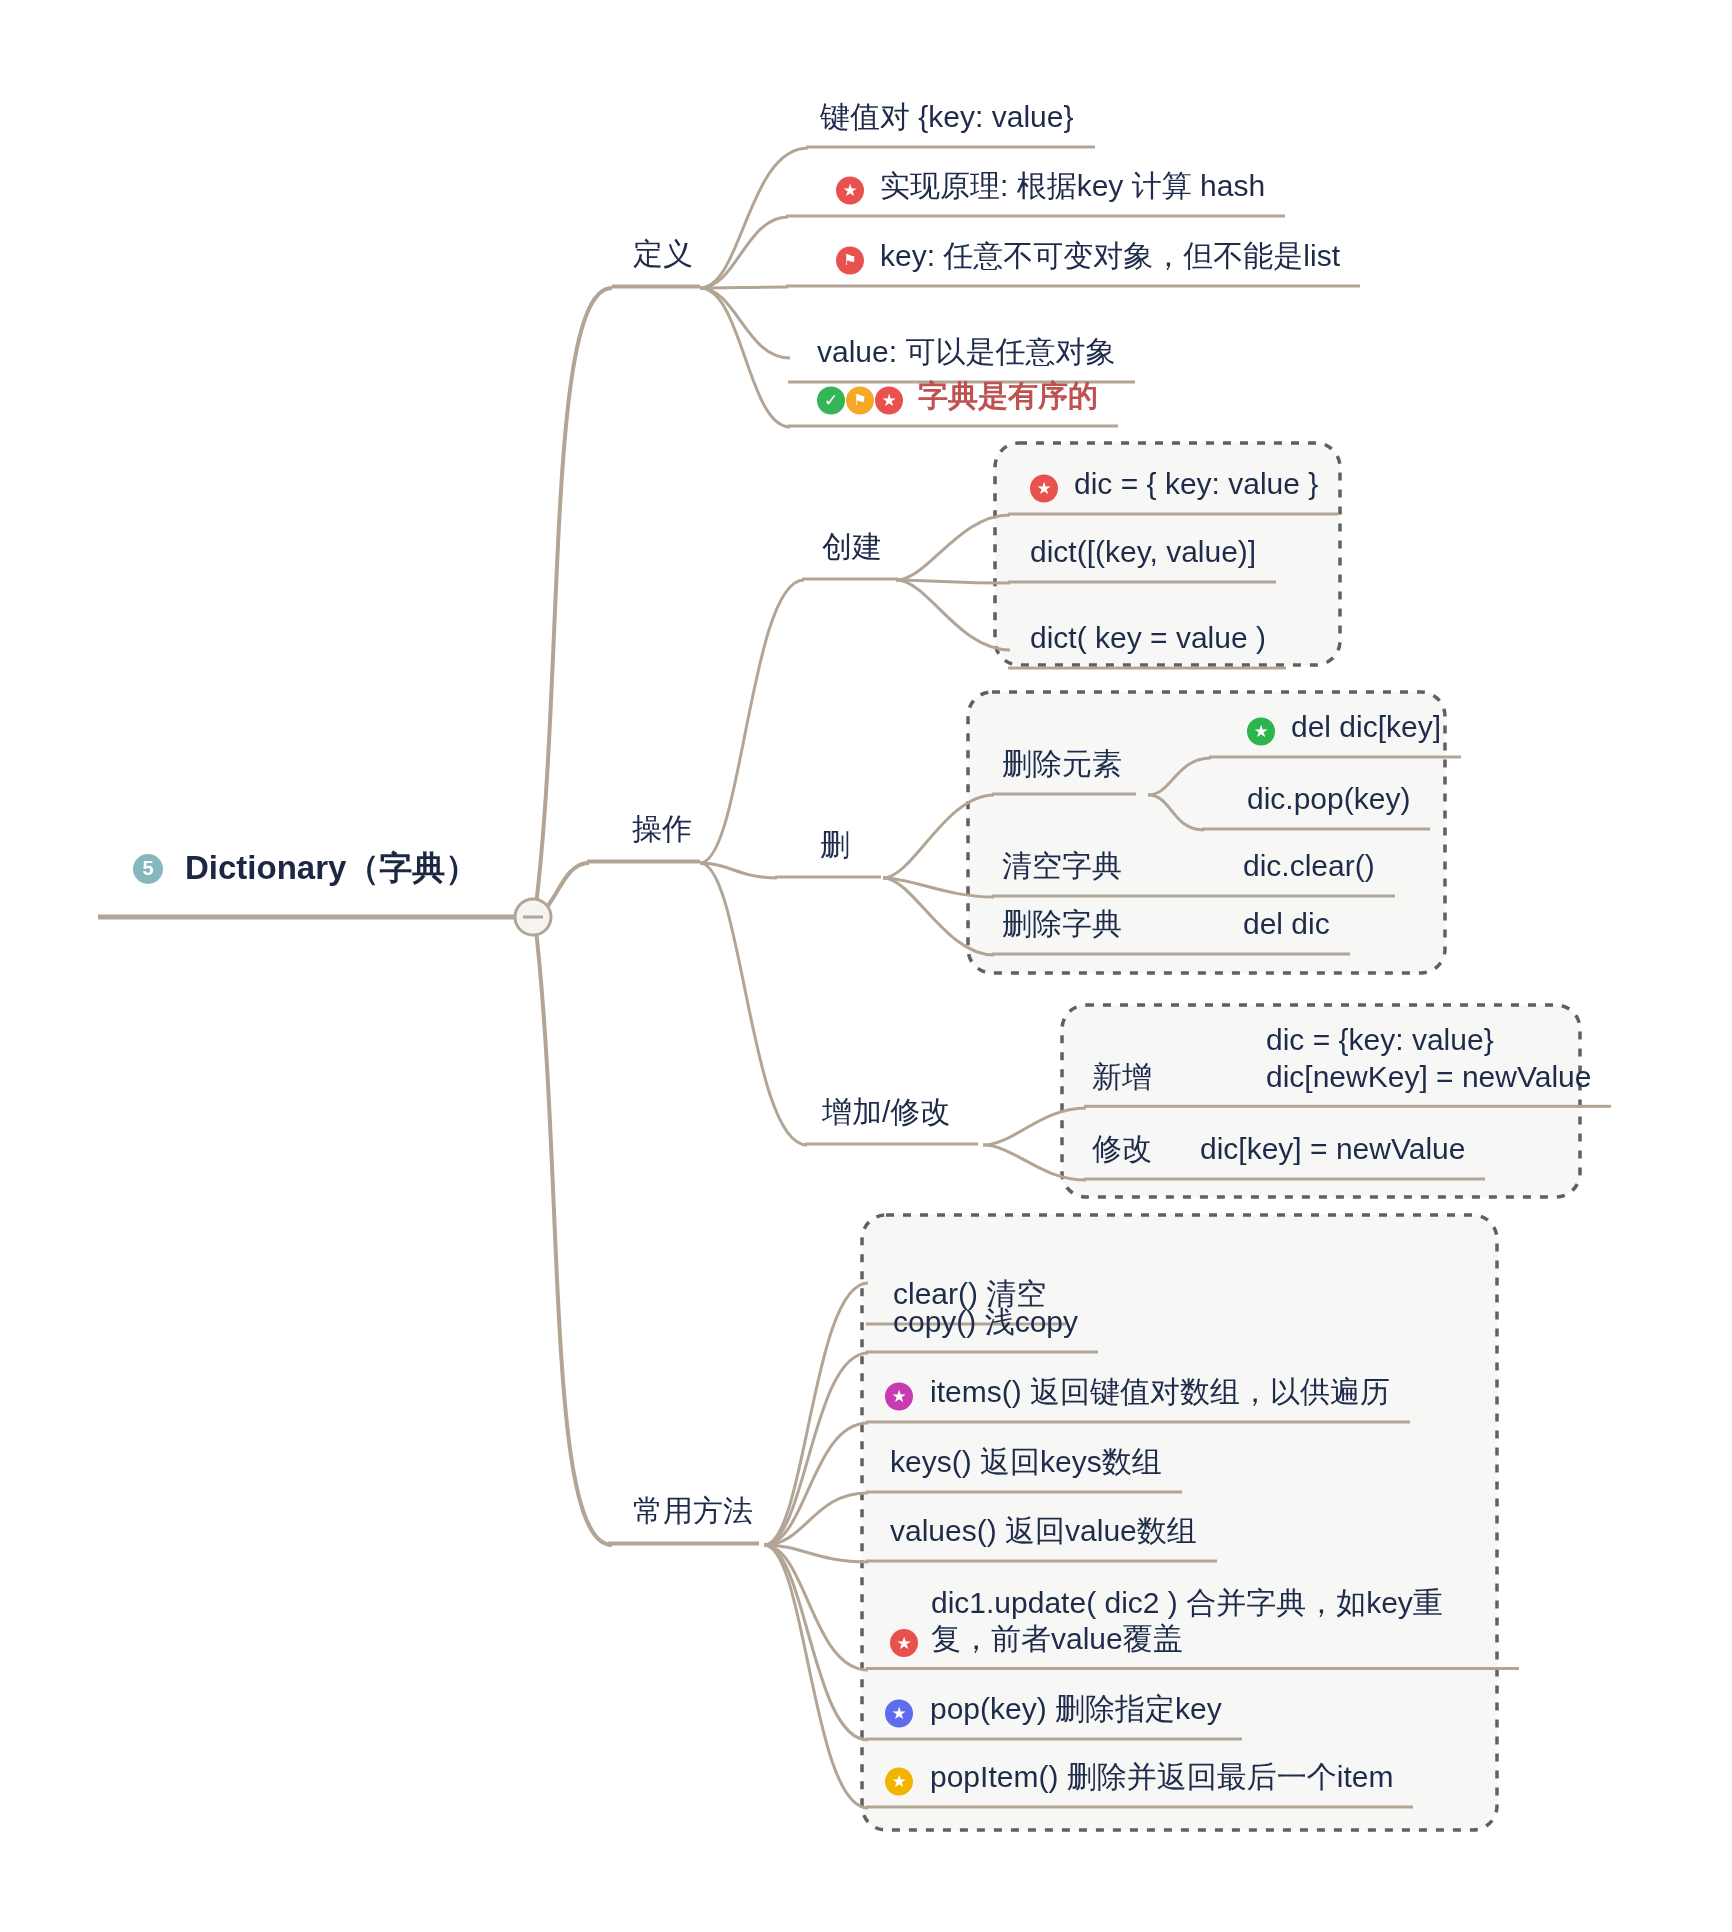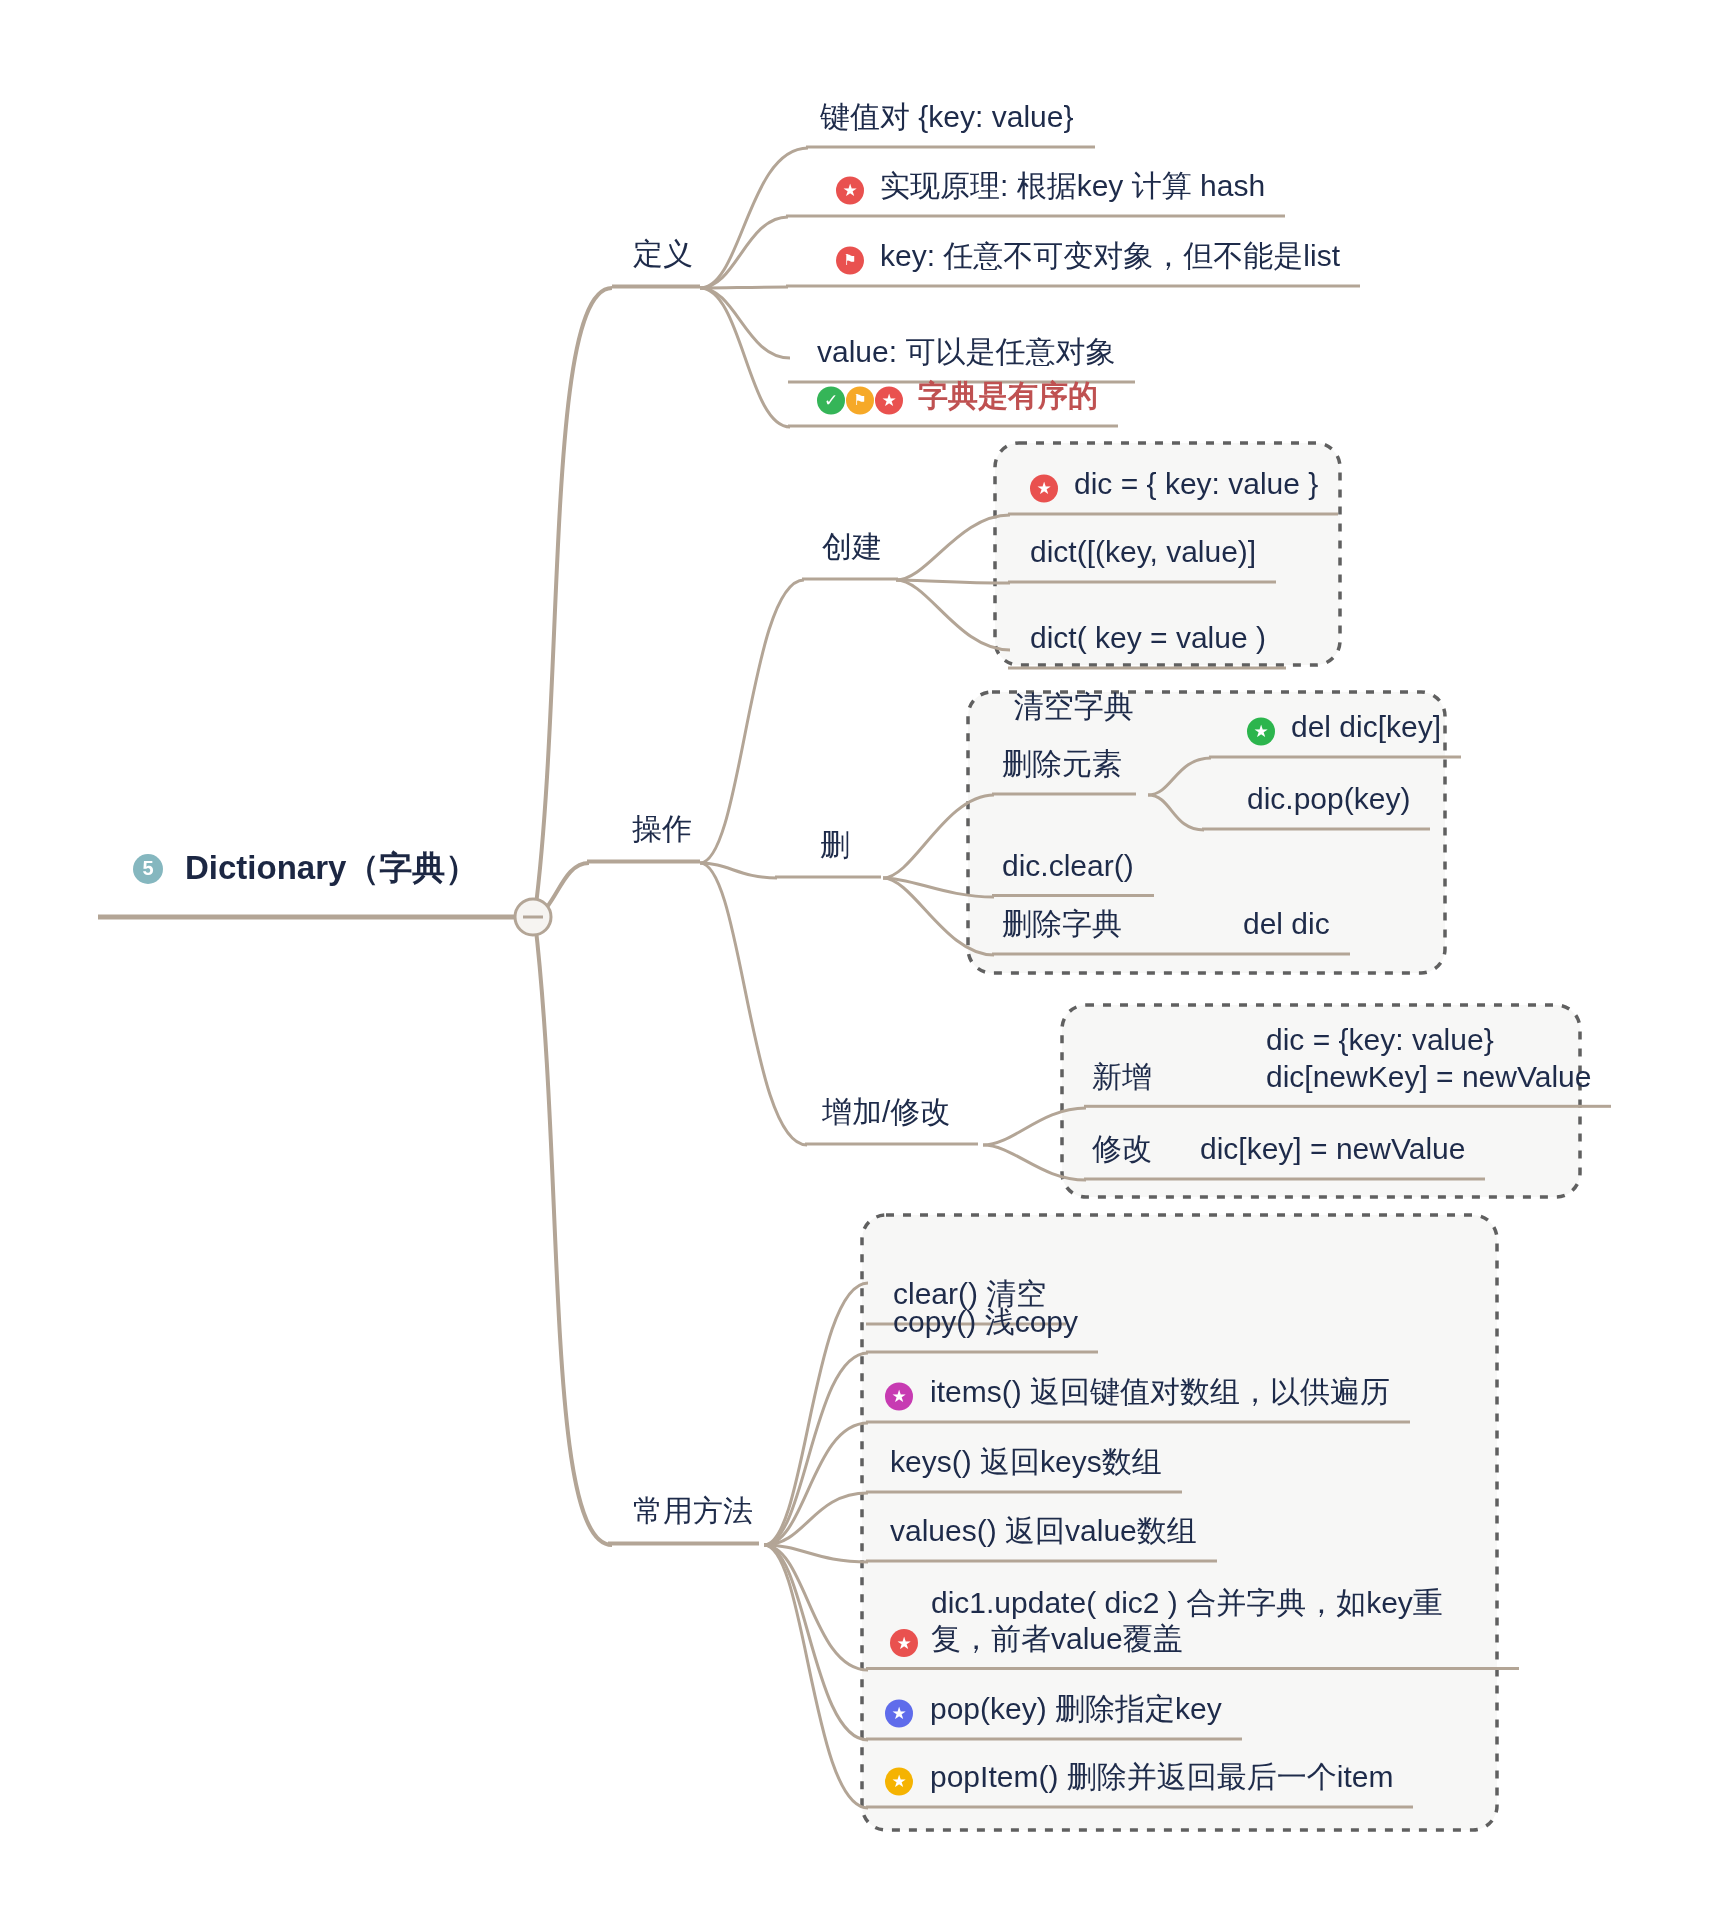--- a/index.html
+++ b/index.html
@@ -176,21 +176,21 @@
   <div class="node" style="left:992px;top:795px;padding:0 14px 10px 10px;">
     <span>删除元素</span>
   </div>
   <div class="node" style="left:1209px;top:758px;padding-left:38px;">
     <span class="ic ic-green2">★</span>
     <span>del dic[key]</span>
   </div>
   <div class="node" style="left:1202px;top:830px;padding-left:45px;">
     <span>dic.pop(key)</span>
   </div>
-  <div class="node" style="left:992px;top:897px;padding-left:10px;gap:121px;flex-direction:column;">
+  <div class="node" style="left:992px;top:897px;padding-left:10px;gap:121px;">
     <span>清空字典</span>
     <span>dic.clear()</span>
   </div>
   <div class="node" style="left:992px;top:955px;padding-left:10px;gap:121px;">
     <span>删除字典</span>
     <span>del dic</span>
   </div>
 
   <div class="node lvl1" style="left:805px;top:1145px;padding:0 28px 12px 17px;border-bottom-width:3px;">
     <span>增加/修改</span>

